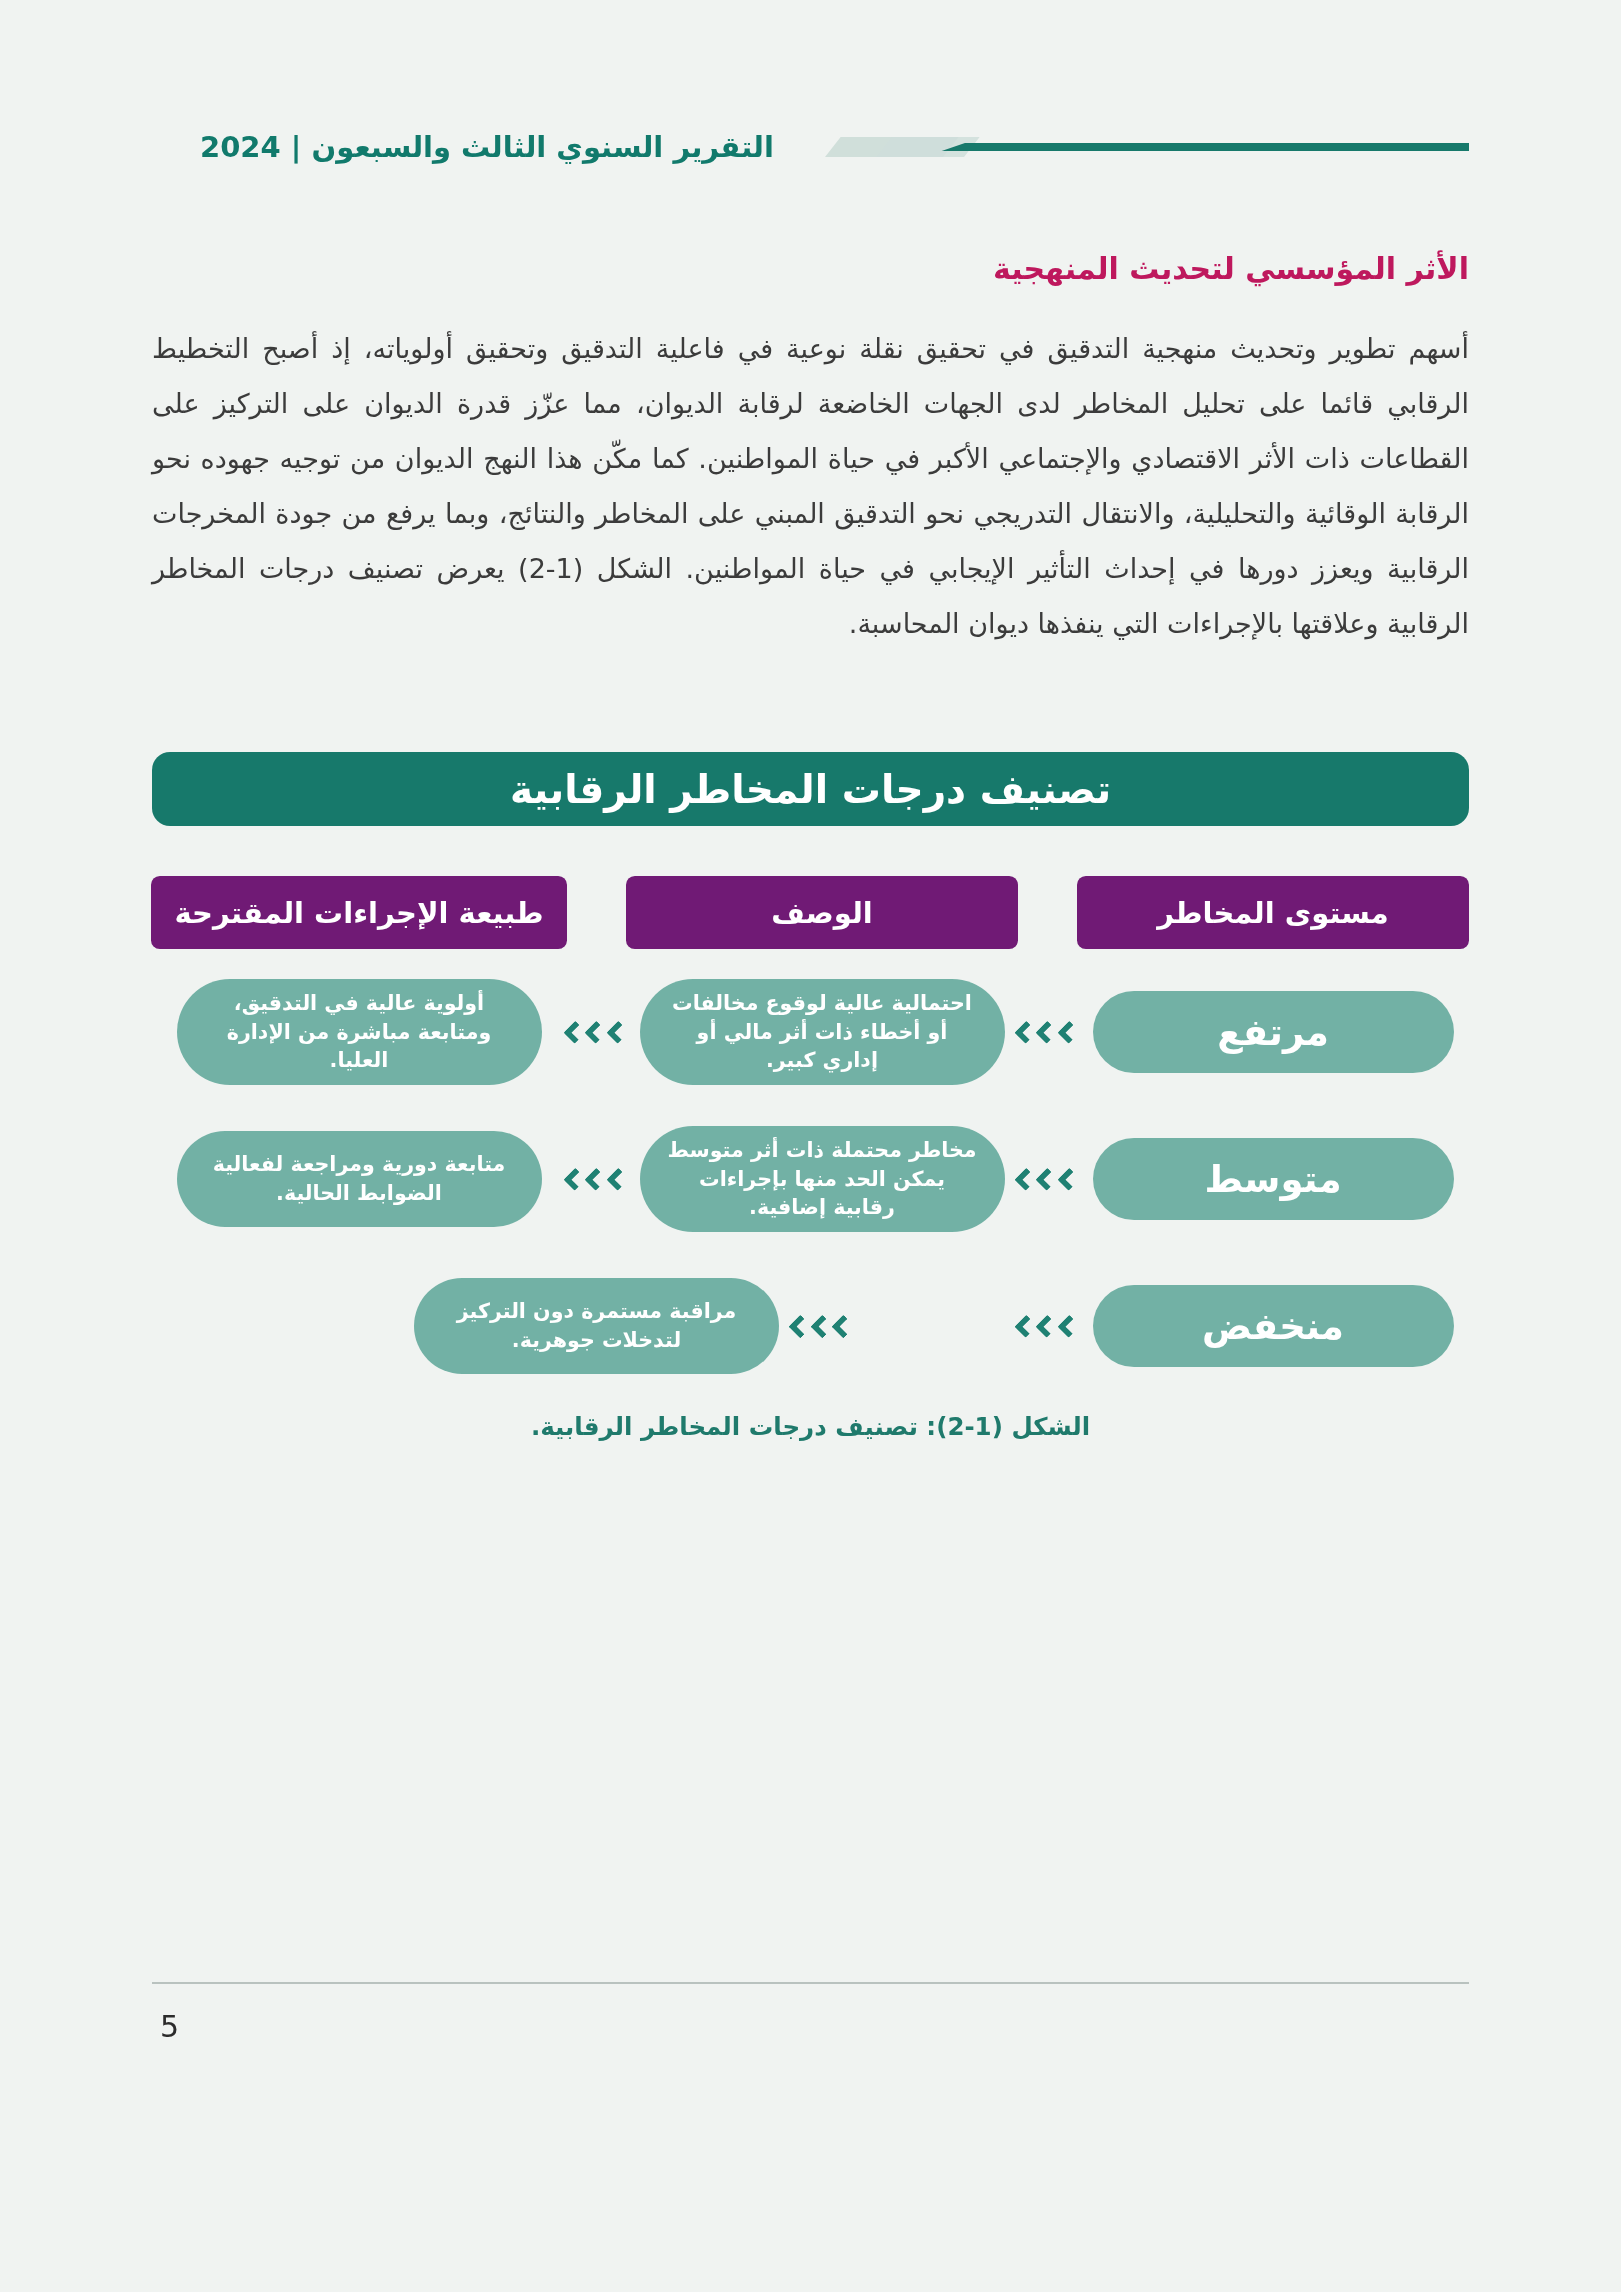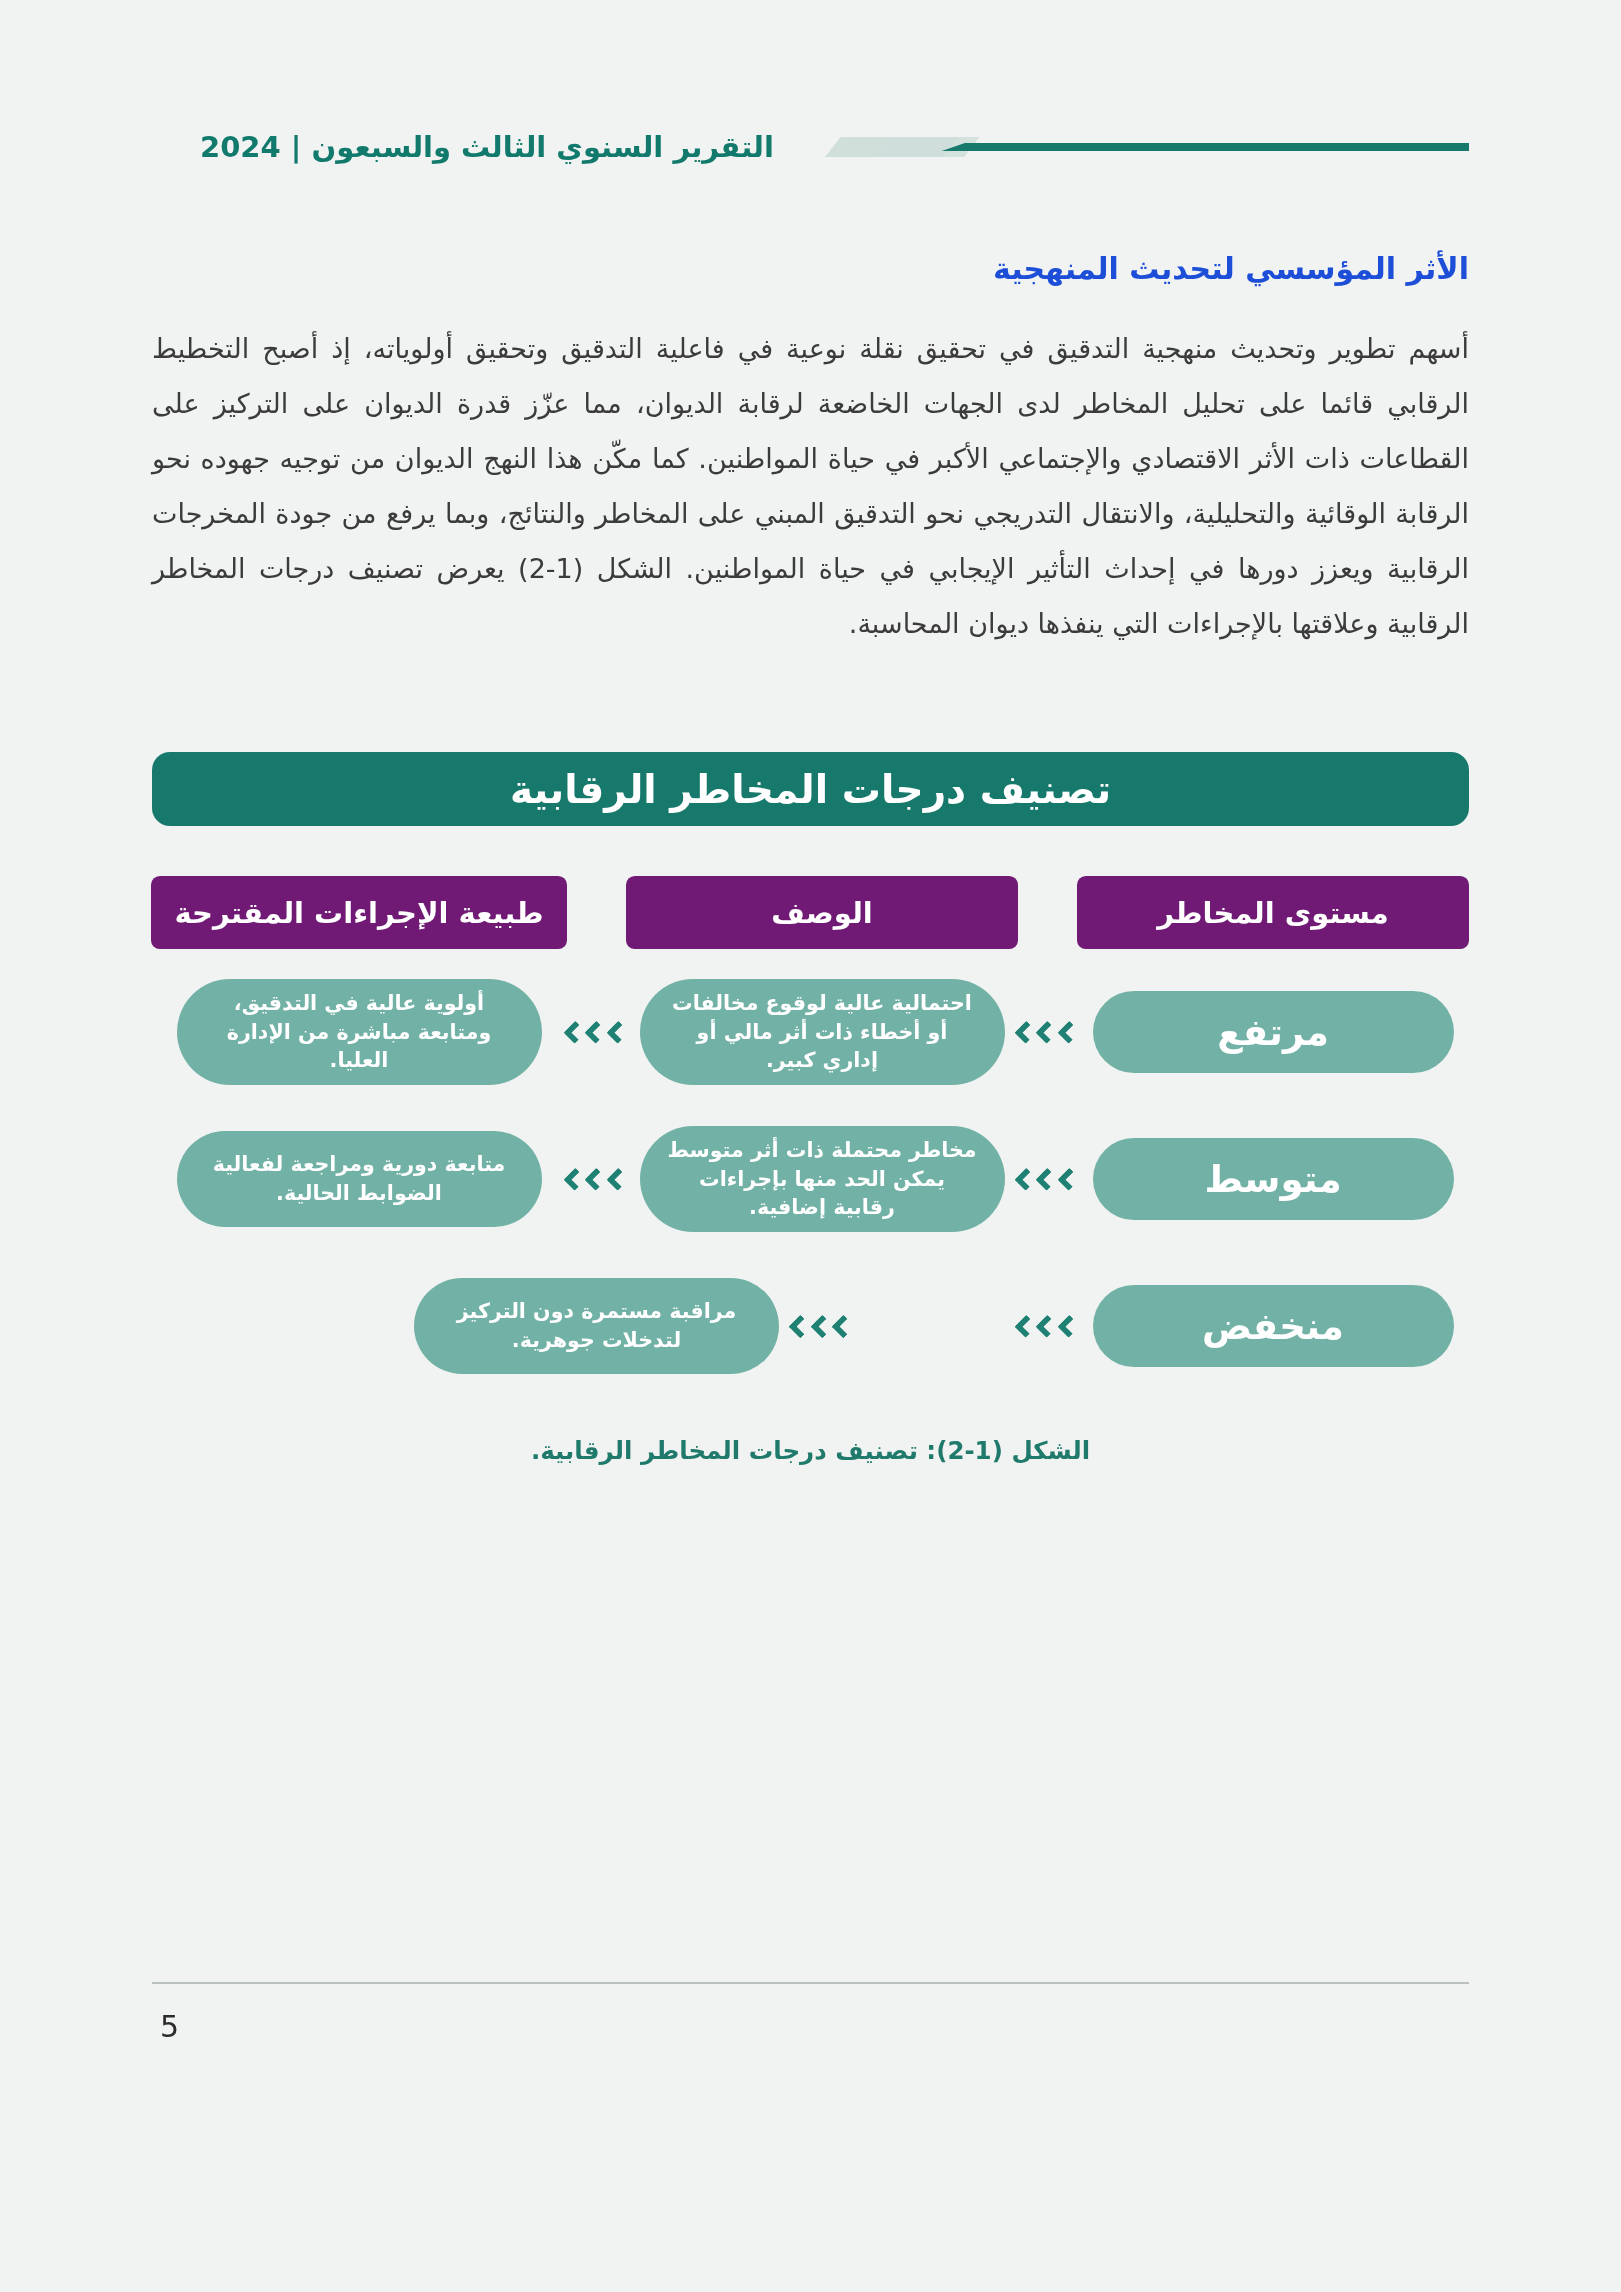--- a/index.html
+++ b/index.html
@@ -61,21 +61,21 @@
     clip-path: polygon(25.5px 0, 100% 0, 100% 100%, 0 100%);
   }
 
   
   .section-heading {
     position: absolute;
     top: 251px;
     right: 152px;
     font-size: 30px;
     font-weight: bold;
-    color: #1d4ed8;
+    color: #be185d;
   }
   .body-paragraph {
     position: absolute;
     top: 321px;
     right: 152px;
     left: 152px;
     font-size: 27px;
     line-height: 55px;
     color: #3b3b3b;
     text-align: justify;
@@ -164,21 +164,21 @@
     width: 16.7px;
     height: 16.7px;
     border-left: 6.9px solid #1f8173;
     border-bottom: 6.9px solid #1f8173;
     border-radius: 2px;
     transform: rotate(45deg);
   }
 
   .fig-caption {
     position: absolute;
-    top: 684px;
+    top: 660px;
     left: 0; right: 0;
     text-align: center;
     color: #1f7a6c;
     font-size: 24.5px;
     font-weight: bold;
   }
 
   
   .footer-rule {
     position: absolute;

